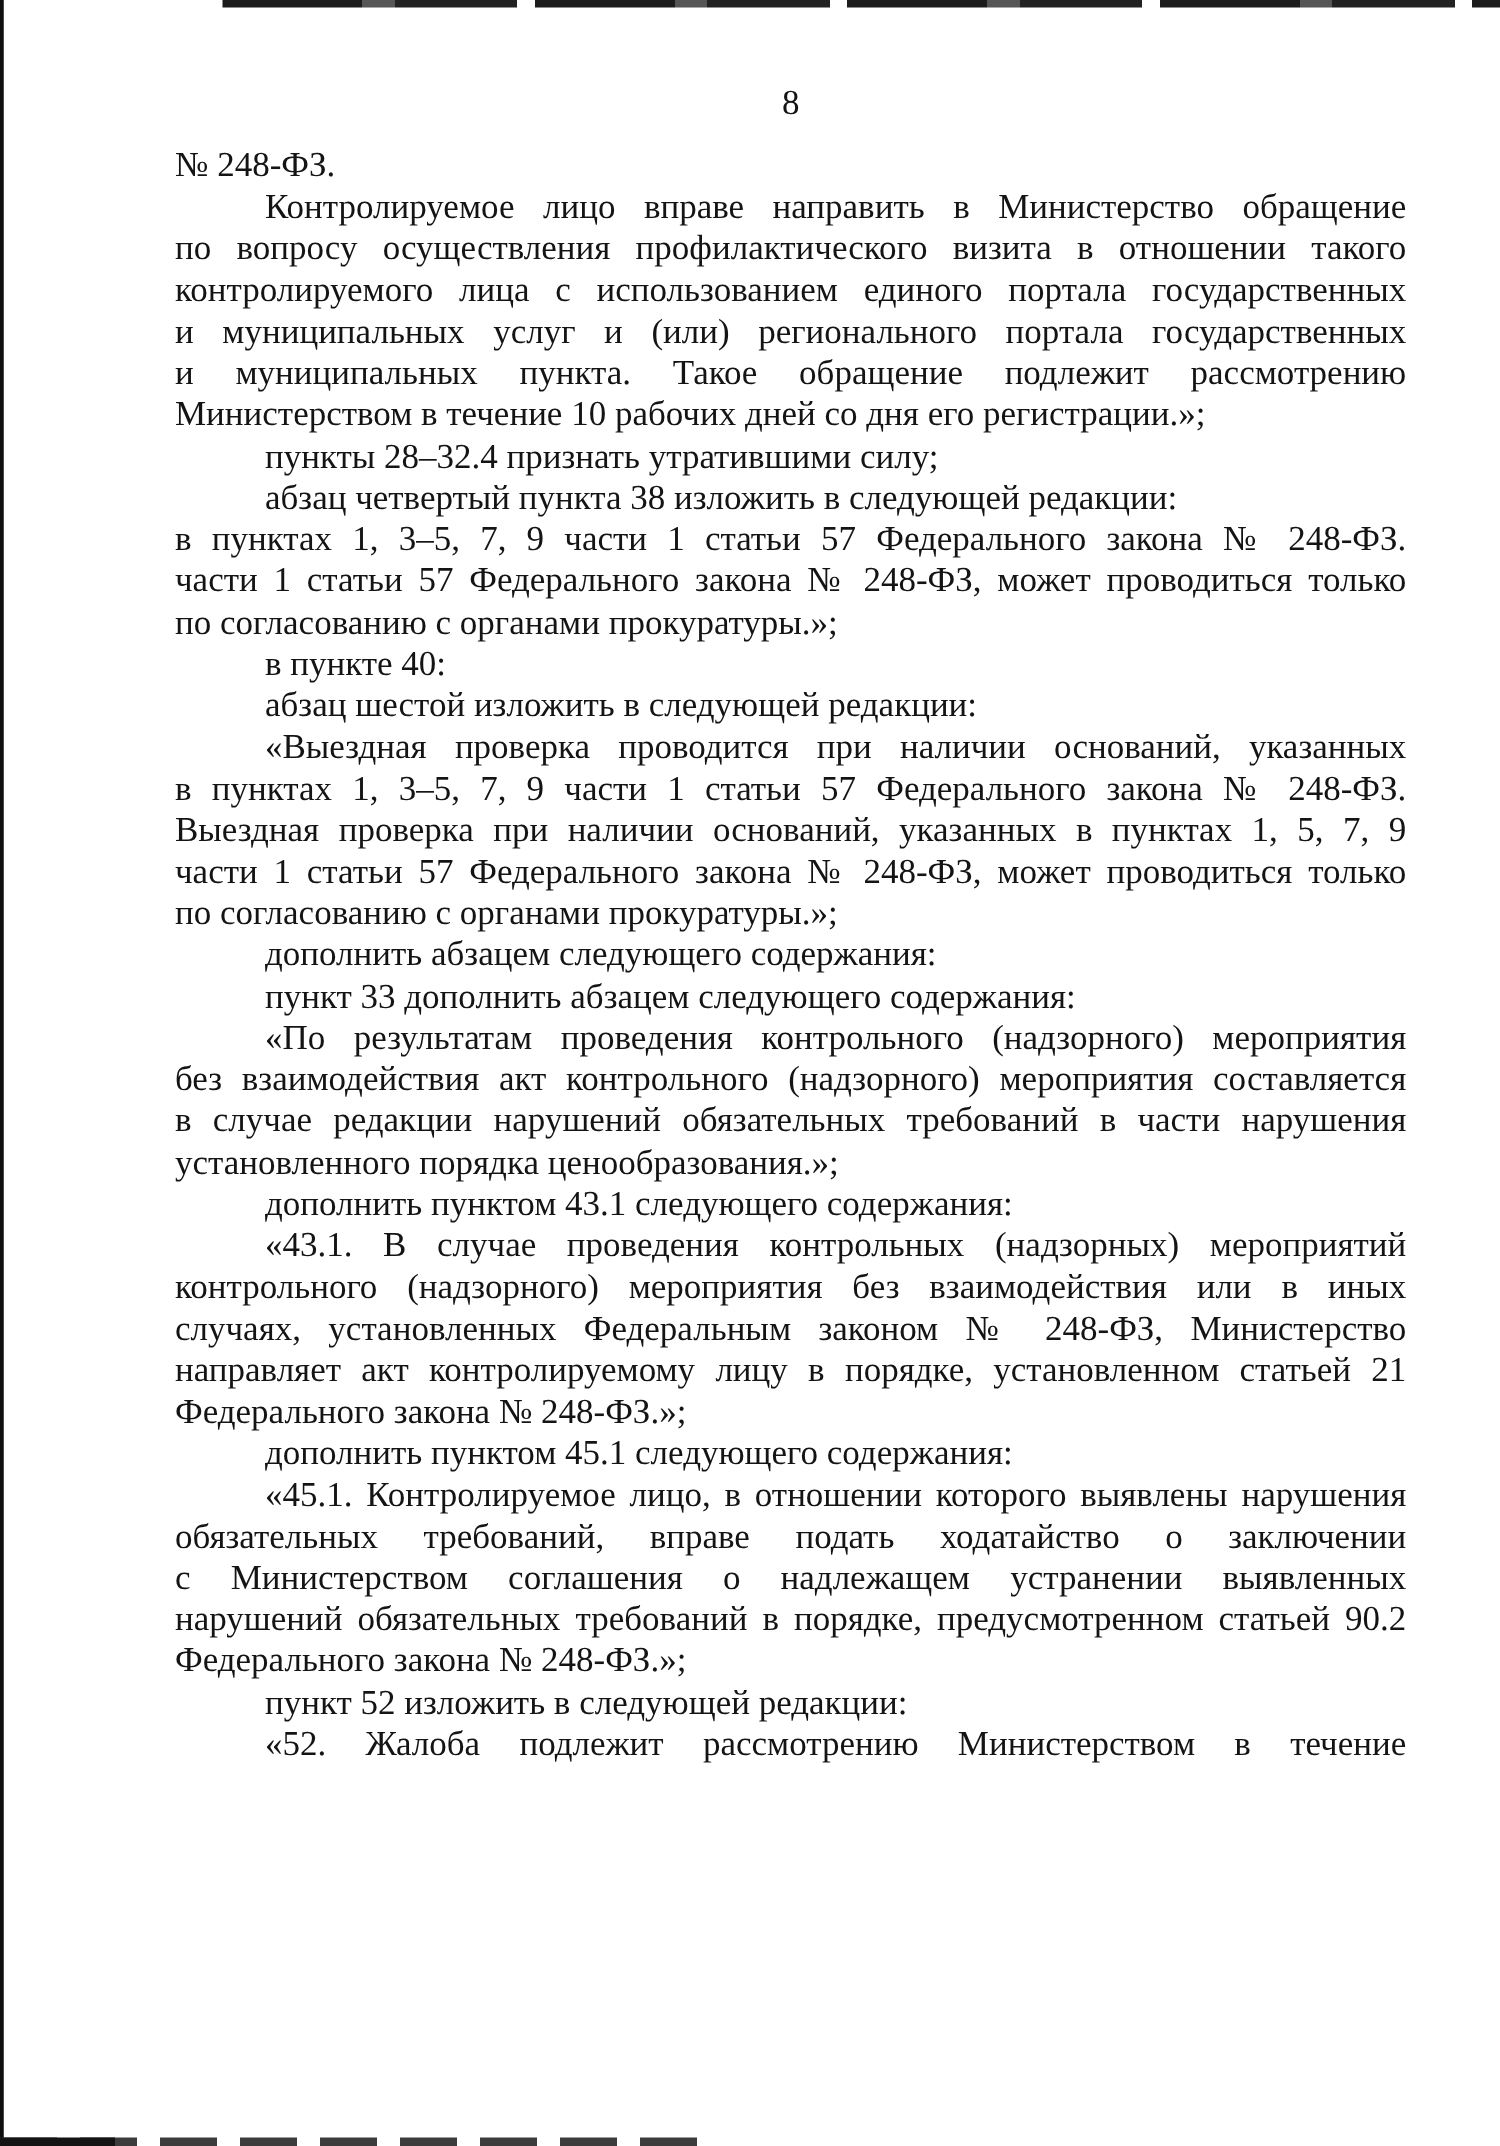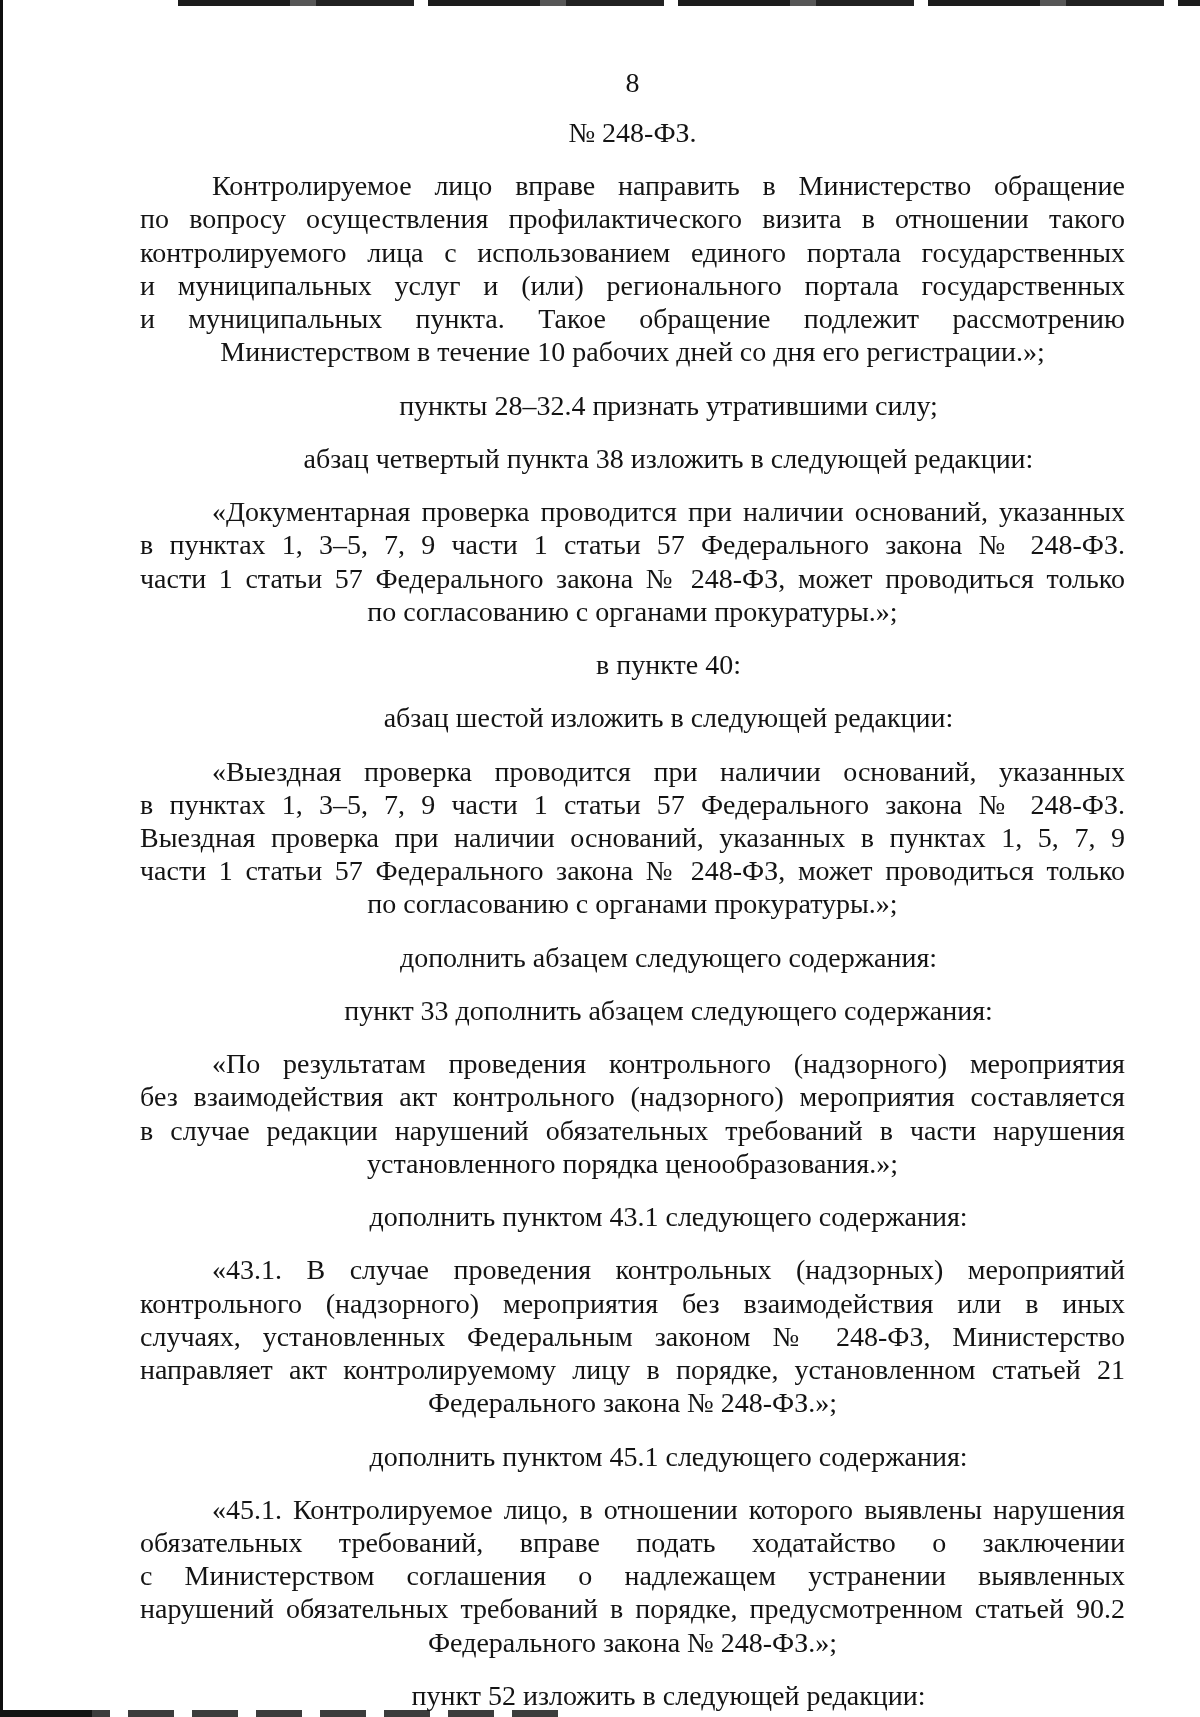--- a/index.html
+++ b/index.html
@@ -41,23 +41,23 @@
     text-align: center;
     font-size: 28px; line-height: 33px;
   }
   .body-text {
     position: absolute; left: 140px; top: 116px;
     width: 985px;
     font-size: 28px;
     line-height: 33.23px;
   }
   .para { margin: 0; padding: 0; }
-  .line { text-align: center; white-space: normal; }
+  .line { text-align: left; white-space: normal; }
   .line.just { text-align: justify; text-align-last: justify; }
-  .line.indent { text-indent: 72px; margin-top: 20px; }
+  .line.indent { text-indent: 72px; }
 </style>
 </head>
 <body>
 
 <div class="page">
   <div class="edge-left"></div>
   <div class="scan-top"></div>
   <div class="scan-bottom"></div>
 
   <div class="page-num">8</div>
@@ -74,21 +74,20 @@
         <div class="line just">и муниципальных пункта. Такое обращение подлежит рассмотрению</div>
         <div class="line">Министерством в течение 10 рабочих дней со дня его регистрации.»;</div>
       </div>
       <div class="para">
         <div class="line indent">пункты 28–32.4 признать утратившими силу;</div>
       </div>
       <div class="para">
         <div class="line indent">абзац четвертый пункта 38 изложить в следующей редакции:</div>
       </div>
       <div class="para">
-        <div class="line just indent">«Документарная проверка проводится при наличии оснований, указанных</div>
         <div class="line just">в пунктах 1, 3–5, 7, 9 части 1 статьи 57 Федерального закона № 248-ФЗ.</div>
         <div class="line just">части 1 статьи 57 Федерального закона № 248-ФЗ, может проводиться только</div>
         <div class="line">по согласованию с органами прокуратуры.»;</div>
       </div>
       <div class="para">
         <div class="line indent">в пункте 40:</div>
       </div>
       <div class="para">
         <div class="line indent">абзац шестой изложить в следующей редакции:</div>
       </div>

